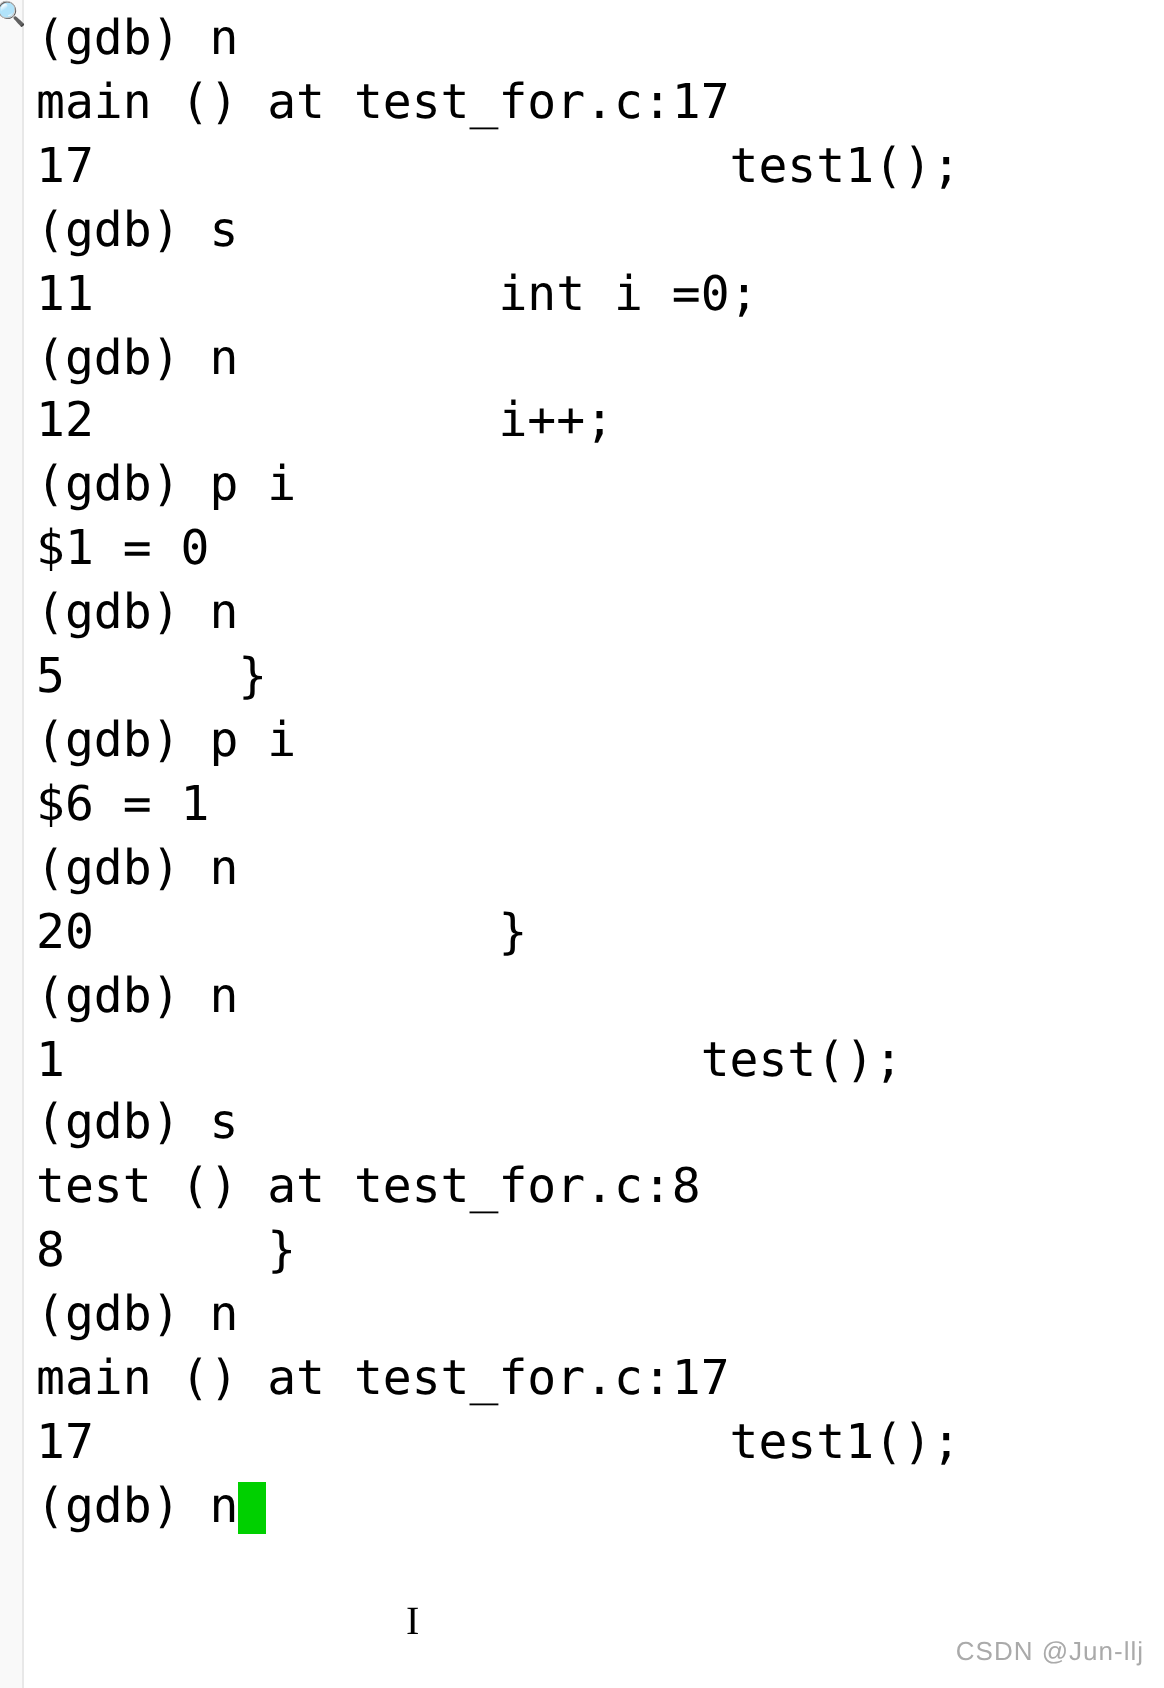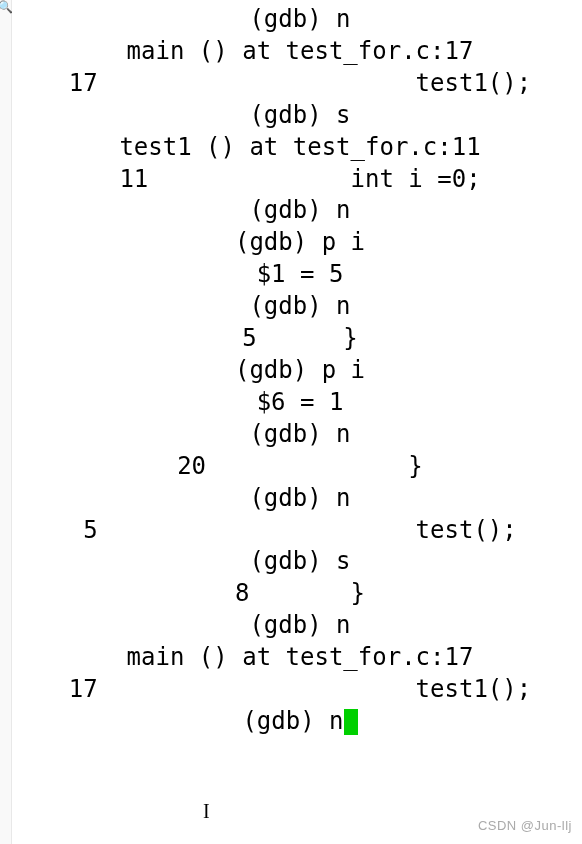--- a/index.html
+++ b/index.html
@@ -15,21 +15,20 @@
       width: 582px;
       height: 844px;
       position: relative;
       padding-left: 18px;
       padding-top: 4px;
       line-height: 1.33;
       overflow: hidden;
     }
     .line {
       white-space: pre;
-      text-align: center;
     }
     .cursor {
       display: inline-block;
       width: 14px;
       height: 26px;
       background: #00d000;
       vertical-align: text-bottom;
     }
     .text-cursor {
       position: absolute;
@@ -70,34 +69,35 @@
 <body>
 
 <div class="gutter"></div>
 <span class="icon-corner">🔍</span>
 
 <div>
   <div class="line">(gdb) n</div>
   <div class="line">main () at test_for.c:17</div>
   <div class="line">17                      test1();</div>
   <div class="line">(gdb) s</div>
-  <div class="line">test1 () at test_for.c:11</div>
   <div class="line">11              int i =0;</div>
   <div class="line">(gdb) n</div>
+  <div class="line">12              i++;</div>
   <div class="line">(gdb) p i</div>
-  <div class="line">$1 = 5</div>
+  <div class="line">$1 = 0</div>
   <div class="line">(gdb) n</div>
   <div class="line">5      }</div>
   <div class="line">(gdb) p i</div>
   <div class="line">$6 = 1</div>
   <div class="line">(gdb) n</div>
   <div class="line">20              }</div>
   <div class="line">(gdb) n</div>
-  <div class="line">5                      test();</div>
+  <div class="line">1                      test();</div>
   <div class="line">(gdb) s</div>
+  <div class="line">test () at test_for.c:8</div>
   <div class="line">8       }</div>
   <div class="line">(gdb) n</div>
   <div class="line">main () at test_for.c:17</div>
   <div class="line">17                      test1();</div>
   <div class="line"><span>(gdb) n</span><span class="cursor"></span></div>
 </div>
 
 <span class="text-cursor">I</span>
 
 <div class="watermark">CSDN @Jun-llj</div>

